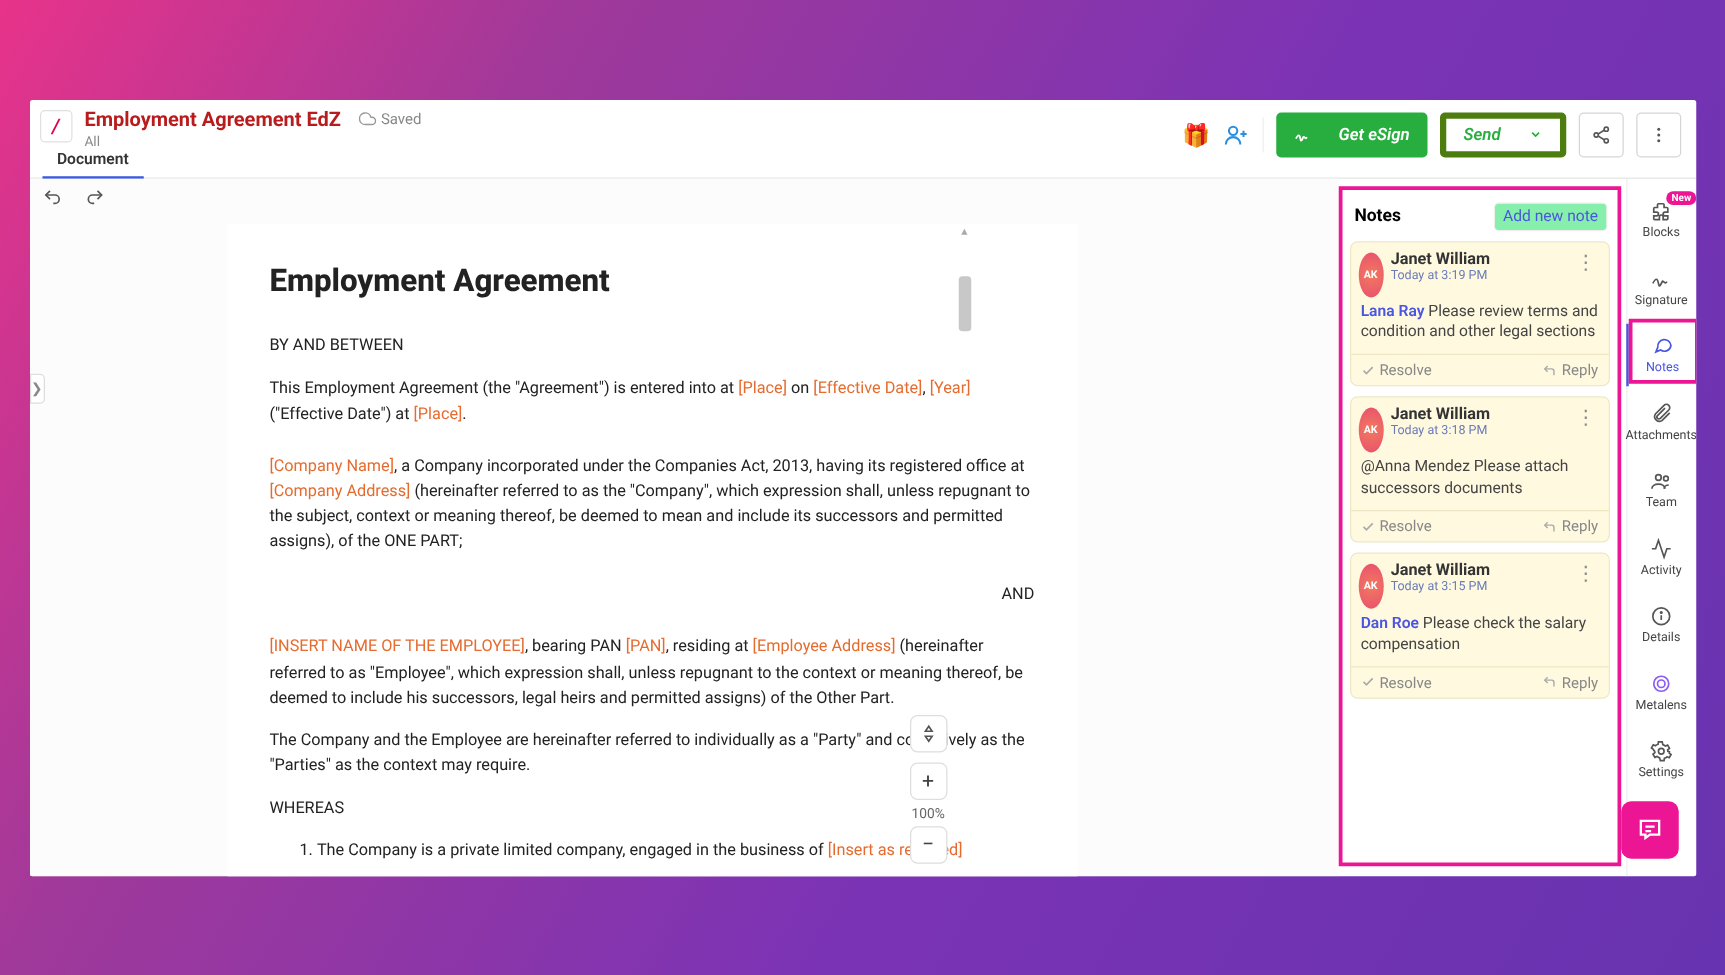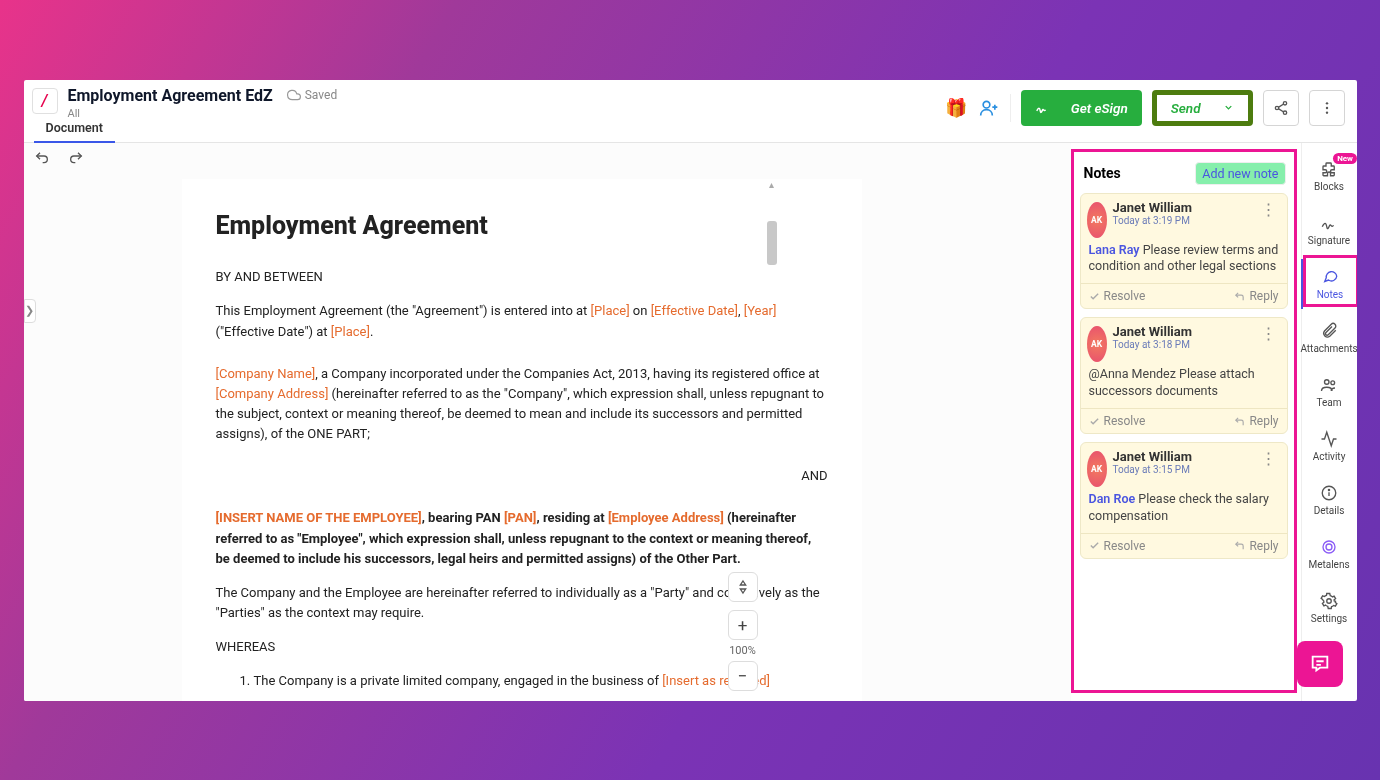--- a/index.html
+++ b/index.html
@@ -4,21 +4,21 @@
 <style>
   * { box-sizing: border-box; margin: 0; padding: 0; }
   html, body { width: 1380px; height: 780px; font-family: -apple-system, BlinkMacSystemFont, "Segoe UI", Roboto, Arial, sans-serif; }
   body { background: linear-gradient(120deg, #e8338a 0%, #a0399a 25%, #7b33b5 60%, #6833b0 100%); display: flex; align-items: center; justify-content: center; }
   .app-frame { width: 1333px; height: 621px; background: #fff; border-radius: 2px; position: relative; overflow: hidden; }
   
   .header { height: 63px; display: flex; align-items: flex-start; padding: 6px 12px 0 8px; border-bottom: 1px solid #e5e5e5; position: relative; }
   .logo-box { width: 26px; height: 26px; border: 1px solid #e0e0e0; border-radius: 4px; display:flex; align-items:center; justify-content:center; color:#e6004c; font-weight:600; font-style:italic; margin-top:2px; }
   .title-block { margin-left: 10px; display: flex; flex-direction: column; }
   .title-row { display:flex; align-items:center; gap:14px; }
-  .doc-title { font-weight: 700; font-size: 16px; color:#0f172a; }
+  .doc-title { font-weight: 700; font-size: 16px; color:#b91c1c; }
   .saved { display:flex; align-items:center; gap:4px; color:#888; font-size:12px; }
   .version { color:#888; font-size:11px; margin-top:2px; }
   .tab { margin-top: 6px; font-size:12.5px; font-weight:600; color:#333; padding-bottom:6px; border-bottom: 2px solid #3a57e8; display:inline-block; position:absolute; left:10px; bottom:-1px; padding-left:12px; padding-right:12px;}
   .header-right { margin-left:auto; display:flex; align-items:center; gap:10px; margin-top:4px; }
   .hdr-icon { width:22px; height:22px; display:flex; align-items:center; justify-content:center; cursor:pointer; }
   .btn { height:36px; border-radius:4px; display:inline-flex; align-items:center; justify-content:center; padding:0 14px; font-size:13.5px; font-weight:600; cursor:pointer; gap:22px;font-style:italic; }
   .btn-green-solid { background:#27ae3e; color:#fff; }
   .btn-green-outline { border:5px solid #4d7c0f; color:#27ae3e; background:#fff; }
   .btn-icon-outline { width:36px; padding:0; border:1px solid #d5d5d5; color:#555; }
   
@@ -150,21 +150,21 @@
       <div class="page">
         <h1>Employment Agreement</h1>
         <p style="margin-top:22px;">BY AND BETWEEN</p>
         <p>
           <span>This Employment Agreement (the "Agreement") is entered into at </span><span class="ph">[Place]</span><span> on </span><span class="ph">[Effective Date]</span><span>, </span><span class="ph">[Year]</span><span> ("Effective Date") at </span><span class="ph">[Place]</span><span>.</span>
         </p>
         <p style="margin-top:22px;">
           <span class="ph">[Company Name]</span><span>, a Company incorporated under the Companies Act, 2013, having its registered office at </span><span class="ph">[Company Address]</span><span> (hereinafter referred to as the "Company", which expression shall, unless repugnant to the subject, context or meaning thereof, be deemed to mean and include its successors and permitted assigns), of the ONE PART;</span>
         </p>
         <p style="margin-top:22px;text-align:right;">AND</p>
-        <p style="margin-top:22px;font-weight:bold;">
+        <p style="margin-top:22px;">
           <span class="ph">[INSERT NAME OF THE EMPLOYEE]</span><span>, bearing PAN </span><span class="ph">[PAN]</span><span>, residing at </span><span class="ph">[Employee Address]</span><span> (hereinafter referred to as "Employee", which expression shall, unless repugnant to the context or meaning thereof, be deemed to include his successors, legal heirs and permitted assigns) of the Other Part.</span>
         </p>
         <p>The Company and the Employee are hereinafter referred to individually as a "Party" and collectively as the "Parties" as the context may require.</p>
         <p>WHEREAS</p>
         <ol>
           <li><span>The Company is a private limited company, engaged in the business of </span><span class="ph">[Insert as required]</span><br></li>
         </ol>
       </div>
 
       <div class="scroll-track" style="right:292px;">

